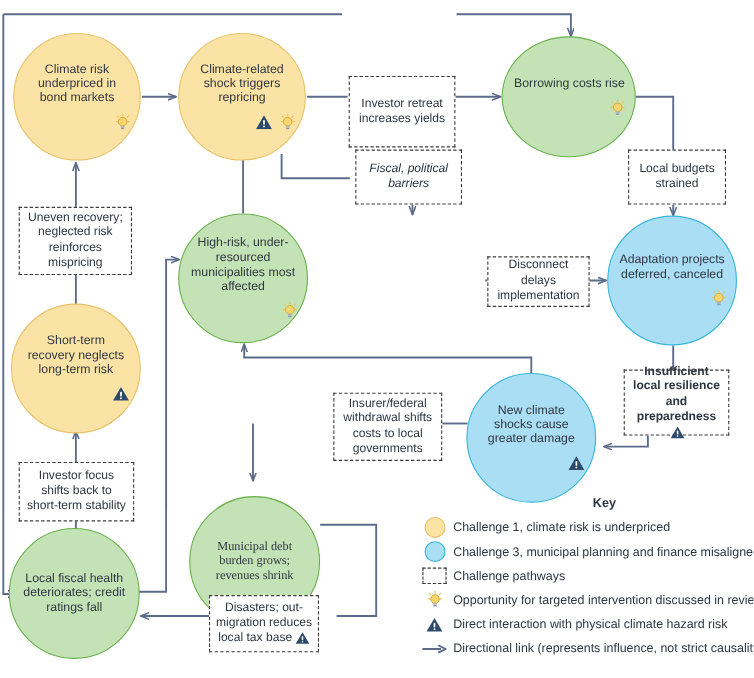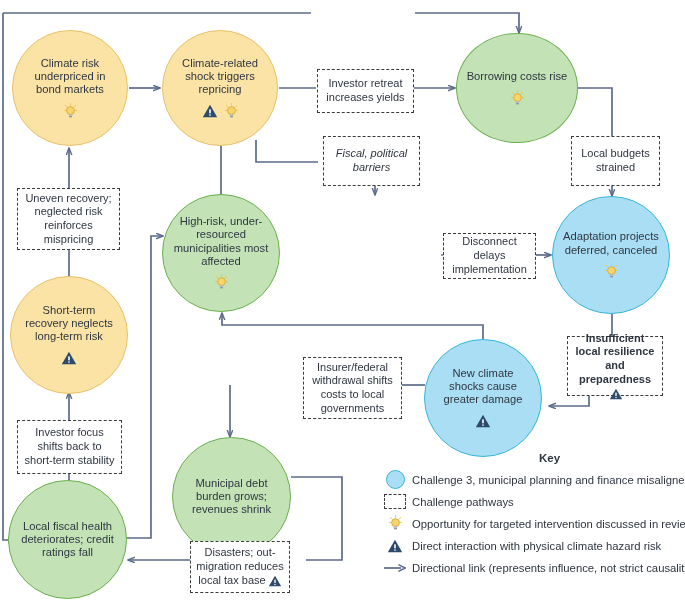--- a/index.html
+++ b/index.html
@@ -21,21 +21,21 @@
   svg.links {
     position: absolute; left: 0; top: 0;
     width: 685px; height: 616px;
     pointer-events: none;
   }
   .node {
     position: absolute;
     border-radius: 50%;
     display: flex;
     flex-direction: column;
-    align-items: center;
+    align-items: flex-end;
     justify-content: center;
     text-align: center;
     line-height: 1.18;
     font-size: 11.2px;
     color: #2f3640;
     padding: 4px 9px;
   }
   .node .label { display: block; }
   .node .icons {
     display: flex;
@@ -296,30 +296,30 @@
       <span class="ico">
         <svg width="16" height="14" viewBox="0 0 16 14">
             <path d="M8 0.8 L15.2 13.2 L0.8 13.2 Z" fill="#2e4a6b"></path>
             <rect x="7.2" y="5.2" width="1.6" height="4.2" rx="0.6" fill="#fff"></rect>
             <circle cx="8" cy="11" r="0.85" fill="#fff"></circle>
           </svg>
       </span>
     </span>
   </div>
 
-  <div class="node n-green" style="left:172px; top:437px; width:119px; height:119px;">
+  <div class="node n-green" style="left:172px; top:451px; width:119px; height:119px;font-family:Liberation Serif, serif;">
     <span class="label">Municipal debt burden grows; revenues shrink</span>
   </div>
 
   <div class="node n-green" style="left:8px; top:480px; width:119px; height:119px;">
     <span class="label">Local fiscal health deteriorates; credit ratings fall</span>
   </div>
 
 
-  <div class="pathbox" style="left:317px; top:69px; width:97px; height:44px;">
+  <div class="pathbox" style="left:317px; top:69px; width:97px; height:65px;">
     <span>Investor retreat increases yields</span>
   </div>
 
   <div class="pathbox" style="left:323px; top:136px; width:97px; height:50px;font-style:italic;">
     <span>Fiscal, political barriers</span>
   </div>
 
   <div class="pathbox" style="left:571px; top:136px; width:89px; height:50px;">
     <span>Local budgets strained</span>
   </div>
@@ -356,20 +356,26 @@
             <path d="M8 0.8 L15.2 13.2 L0.8 13.2 Z" fill="#2e4a6b"></path>
             <rect x="7.2" y="5.2" width="1.6" height="4.2" rx="0.6" fill="#fff"></rect>
             <circle cx="8" cy="11" r="0.85" fill="#fff"></circle>
           </svg></span>
     </span>
   </div>
 
   <div id="key">
     <div id="key-title">Key</div>
 
+    <div class="key-row">
+      <span class="key-sym">
+        <span class="key-dot" style="background:#fbe3a5; border:1.3px solid #e8c169;"></span>
+      </span>
+      <span class="key-txt">Challenge 1, climate risk is underpriced</span>
+    </div>
 
 
     <div class="key-row">
       <span class="key-sym">
         <span class="key-dot" style="background:#aadef5; border:1.3px solid #36b6d8;"></span>
       </span>
       <span class="key-txt">Challenge 3, municipal planning and finance misaligned</span>
     </div>
 
     <div class="key-row">

